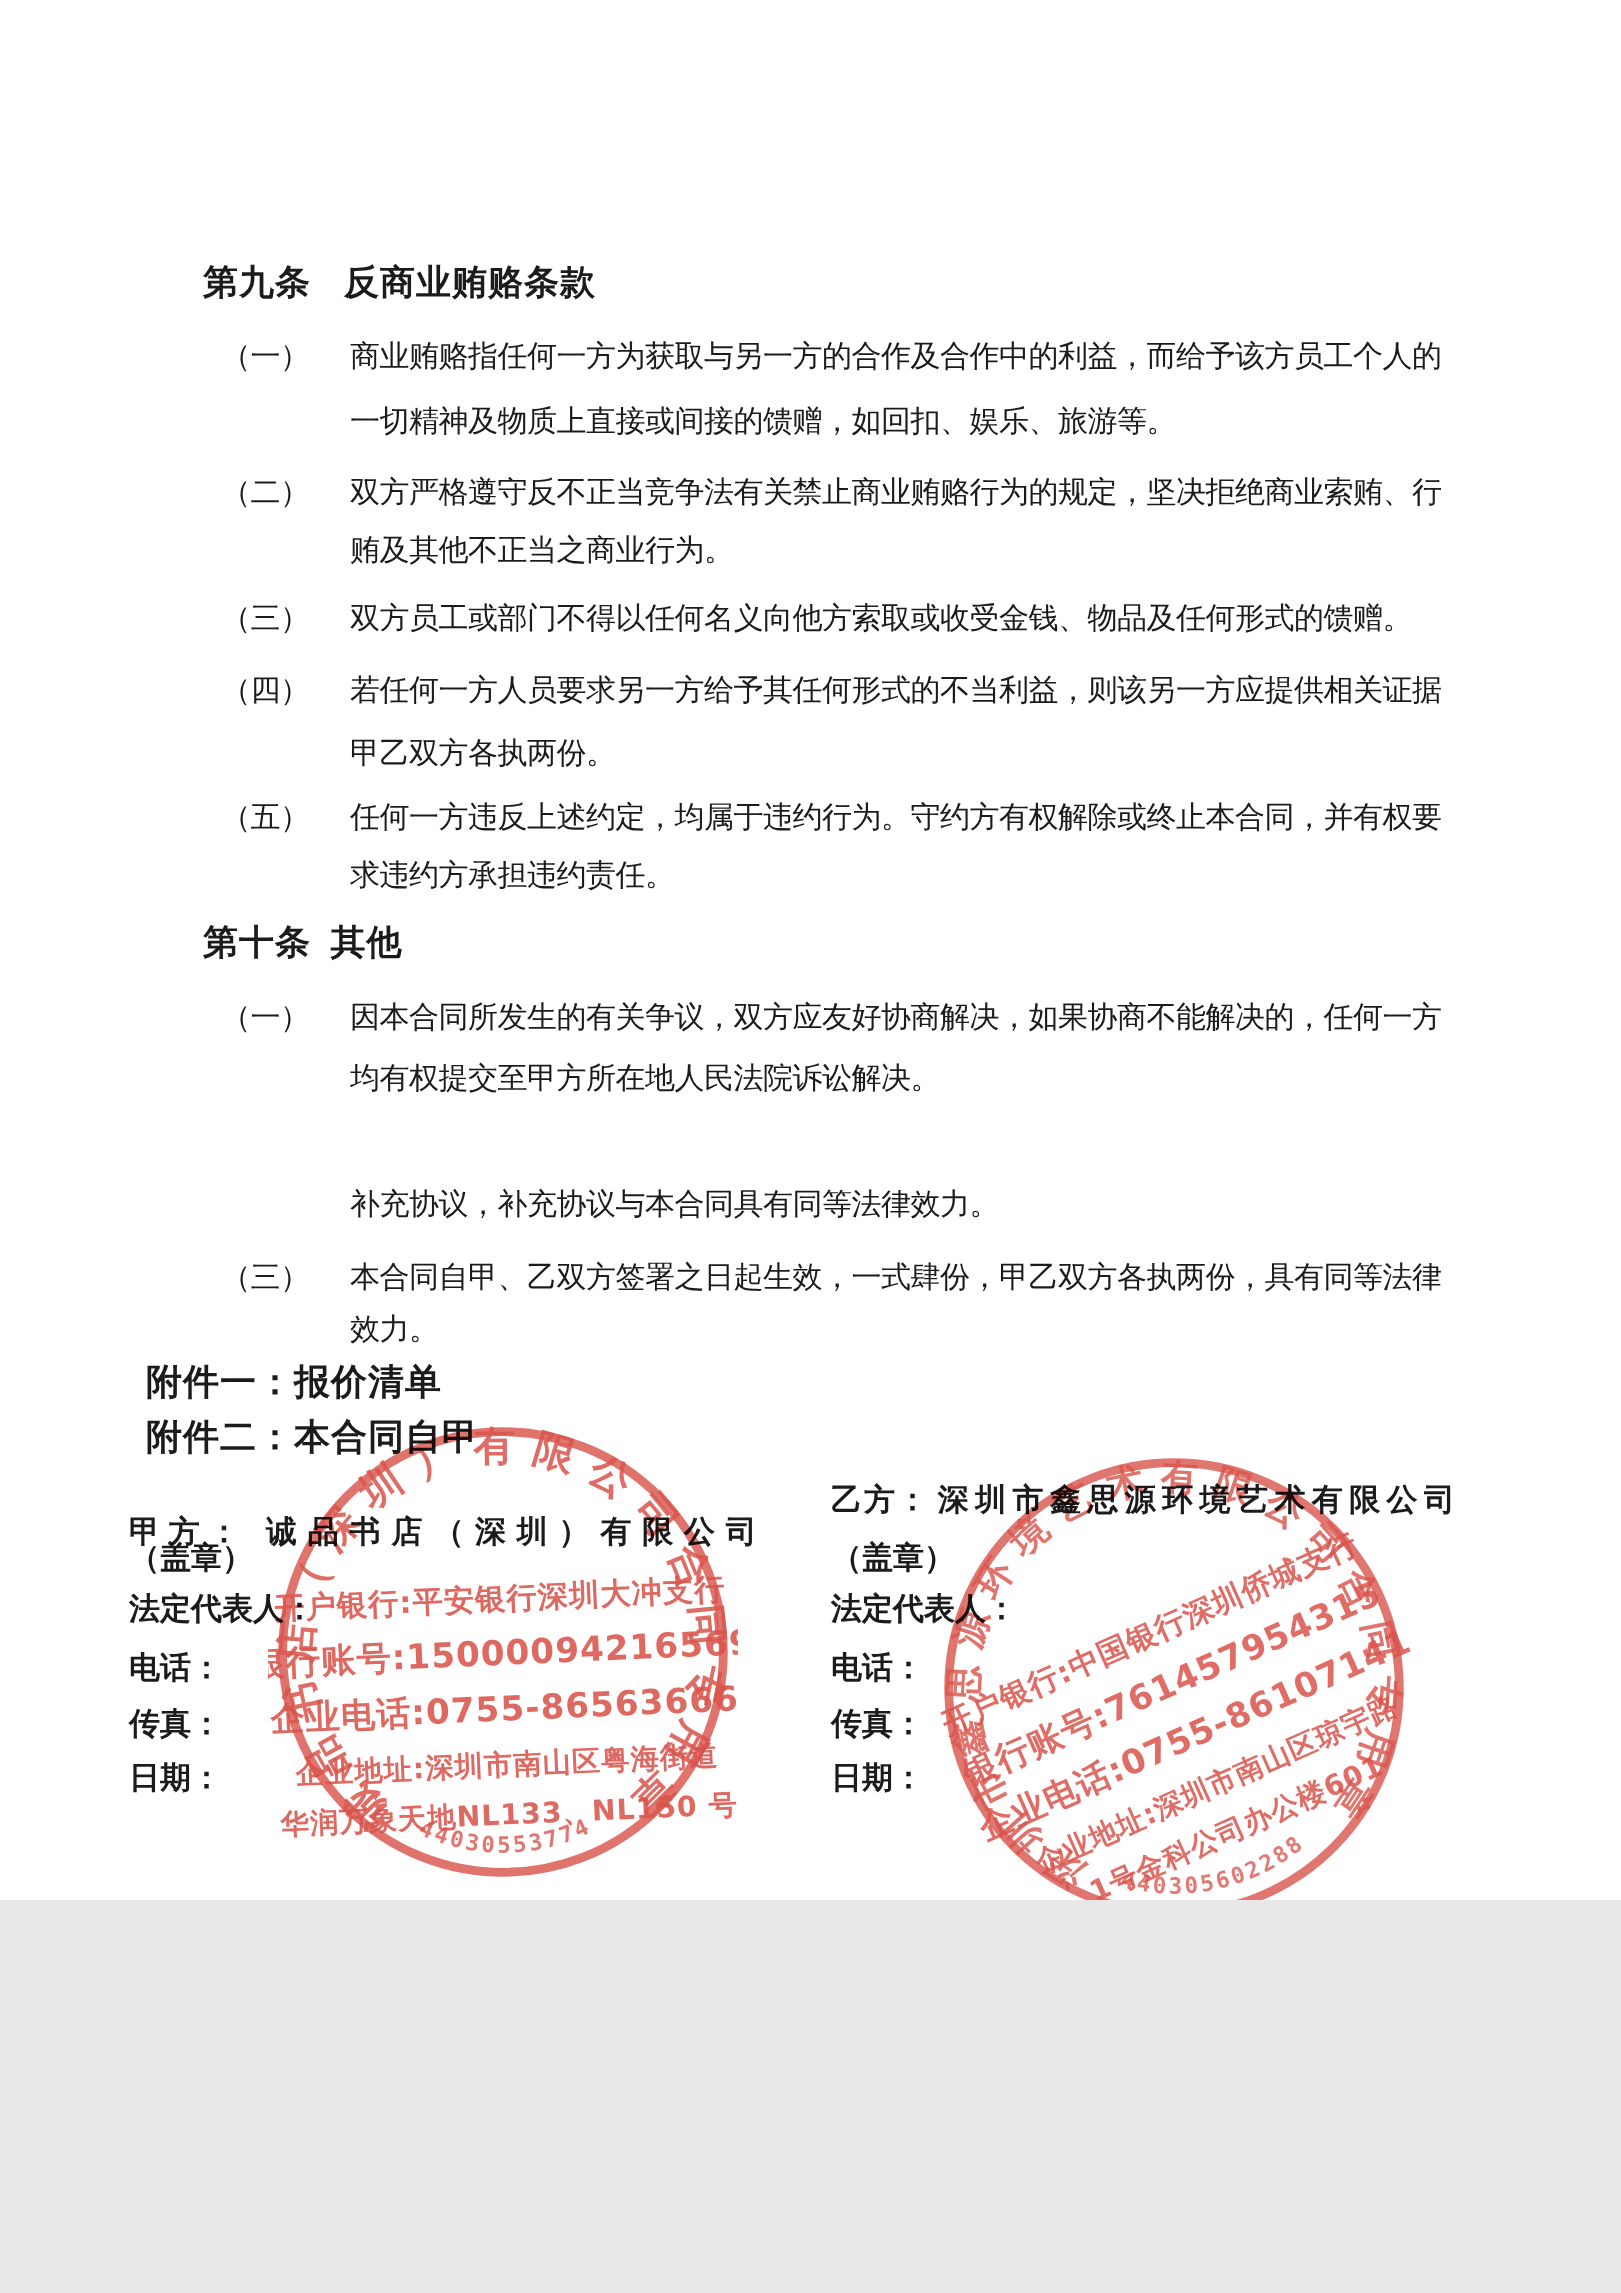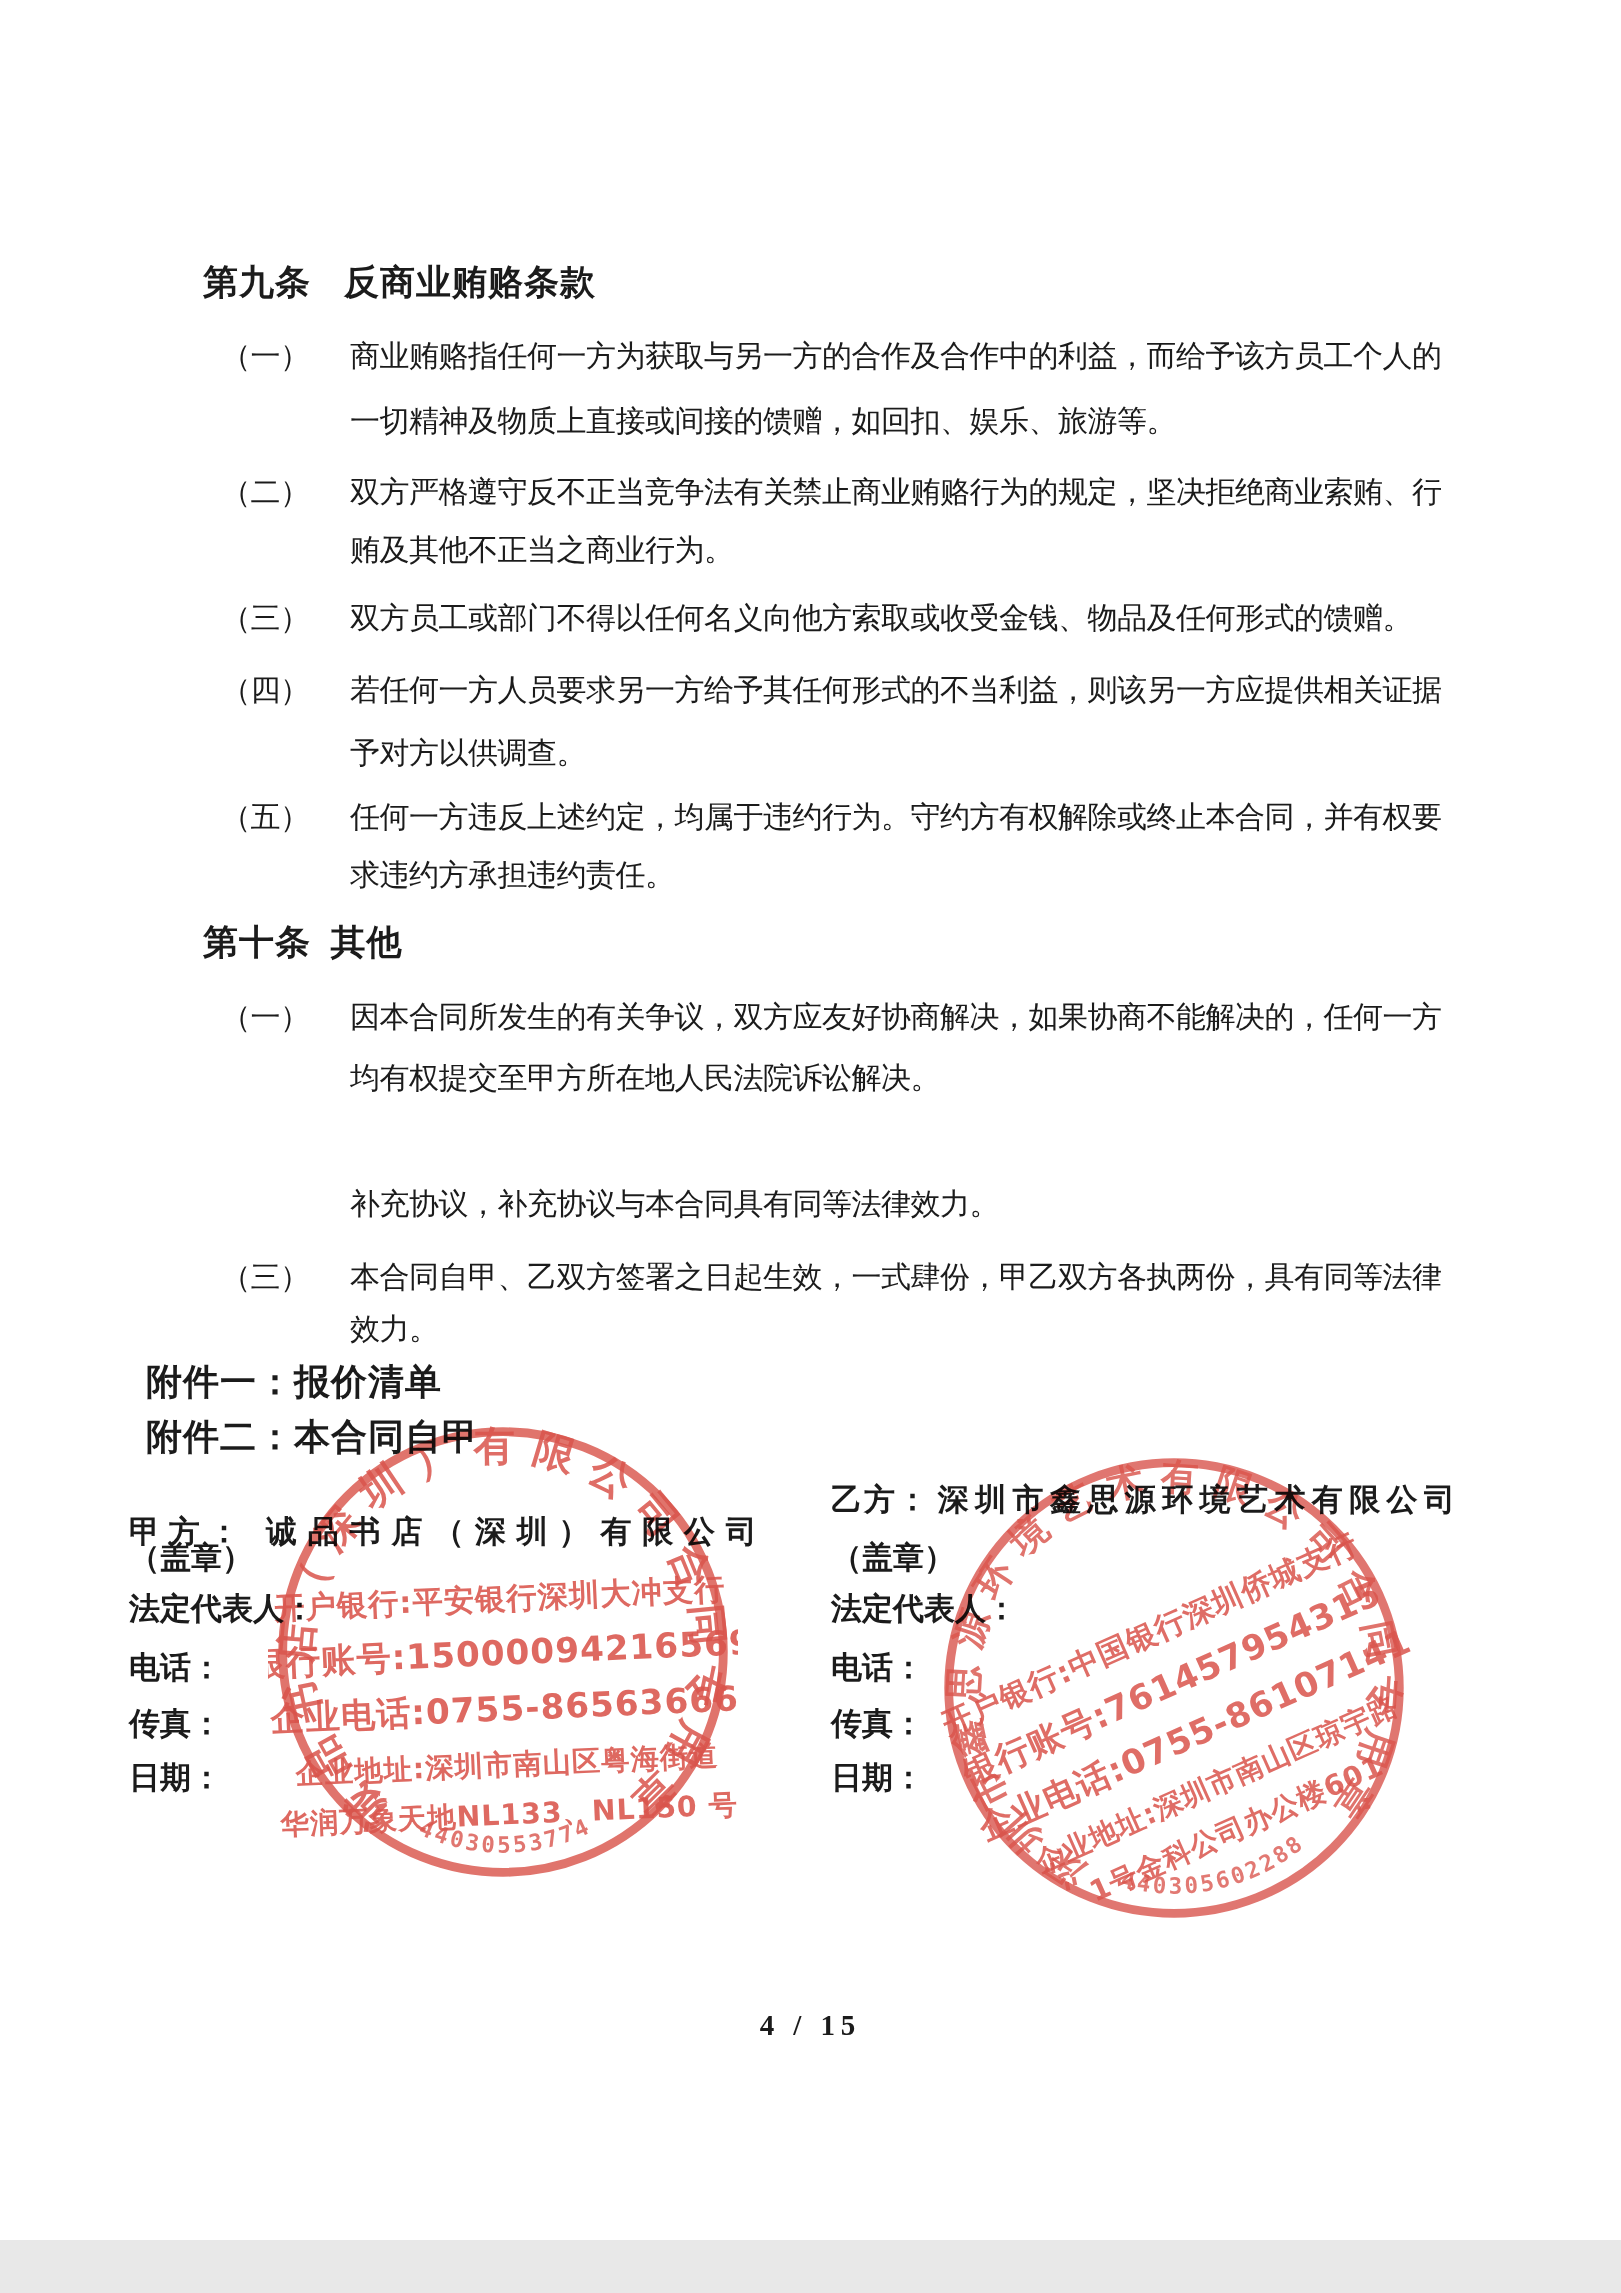--- a/index.html
+++ b/index.html
@@ -1,17 +1,17 @@
 <!DOCTYPE html>
 <html><head>
 <meta charset="utf-8">
 <style>
   html,body{margin:0;padding:0;background:#e8e8e8;}
   .page{
-    position:relative;width:1621px;height:2240px;background:#ffffff;
+    position:relative;width:1621px;height:1900px;background:#ffffff;
     font-family:"Liberation Serif","DejaVu Serif",serif;color:#1b1b1b;
     overflow:hidden;margin:0 auto;
   }
   .tline{position:absolute;height:45px;line-height:45px;font-size:30px;letter-spacing:-0.5px;white-space:nowrap;}
   .heading{left:203px;font-weight:700;font-size:35px;letter-spacing:1px;}
   .heading .htitle{margin-left:33px;}
   .bline{left:221px;}
   .cline{left:350px;}
   .ino{display:inline-block;width:95px;}
   .itx{display:inline-block;margin-left:34px;}
@@ -58,21 +58,21 @@
   </div>
   <div class="tline cline" style="top:527px">贿及其他不正当之商业行为。</div>
 
   <div class="tline bline" style="top:595px">
     <span class="ino">（三）</span><span class="itx">双方员工或部门不得以任何名义向他方索取或收受金钱、物品及任何形式的馈赠。</span>
   </div>
 
   <div class="tline bline" style="top:667px">
     <span class="ino">（四）</span><span class="itx">若任何一方人员要求另一方给予其任何形式的不当利益，则该另一方应提供相关证据</span>
   </div>
-  <div class="tline cline" style="top:730px">予对方以供调查。</div>
+  <div class="tline cline" style="top:730px">甲乙双方各执两份。</div>
 
   <div class="tline bline" style="top:794px">
     <span class="ino">（五）</span><span class="itx">任何一方违反上述约定，均属于违约行为。守约方有权解除或终止本合同，并有权要</span>
   </div>
   <div class="tline cline" style="top:852px">求违约方承担违约责任。</div>
 
   <div class="tline heading" style="top:920px">
     <span>第十条</span><span class="htitle" style="margin-left:19.6px">其他</span>
   </div>
 

